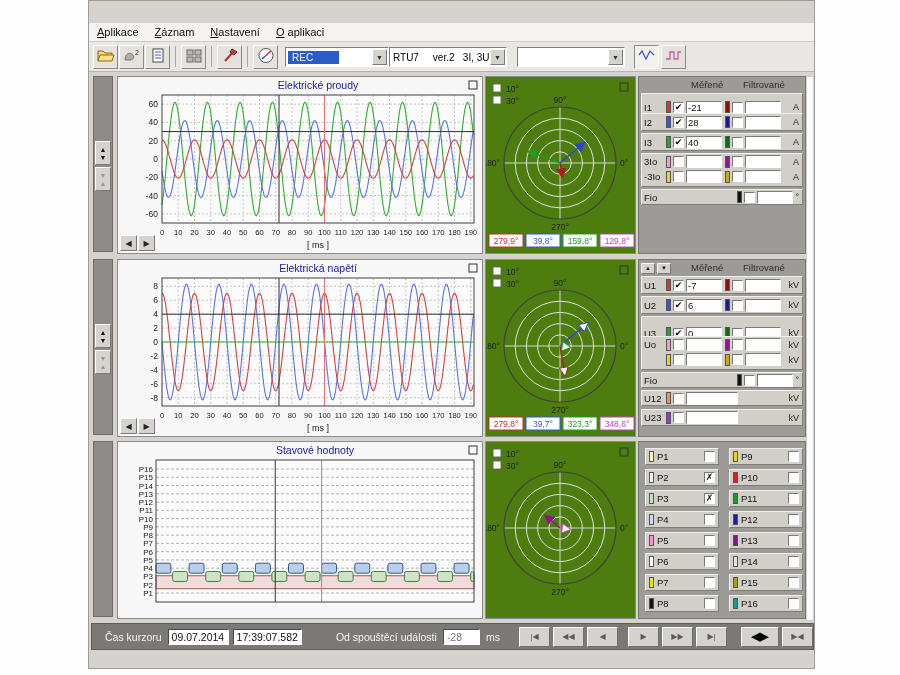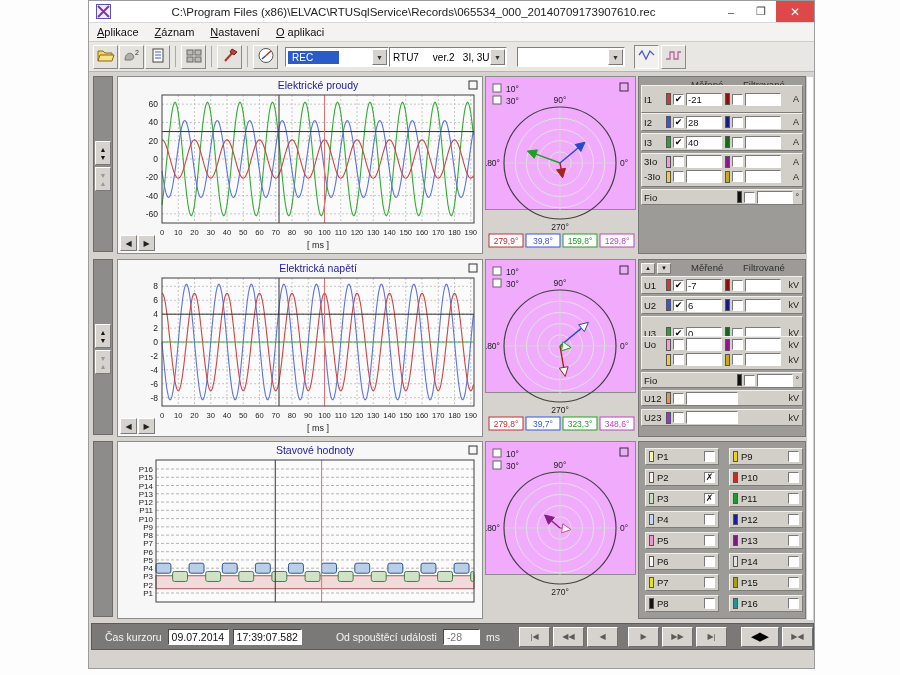--- a/index.html
+++ b/index.html
@@ -36,21 +36,21 @@
   
   .row{position:absolute;left:2px;width:723px;height:178px;}
   .track{position:absolute;left:2px;top:0;width:20px;height:176px;background:#8e8c8a;
          border:1px solid #6e6c6a;box-sizing:border-box;}
   .trackbtn{position:absolute;left:1px;width:16px;height:24px;background:#d6d3ce;border:1px solid;
             border-color:#fff #7a7a7a #7a7a7a #fff;box-sizing:border-box;text-align:center;
             font-size:7px;line-height:1.2;color:#111;padding-top:4px;}
   .trackbtn.dis{color:#9a9894;}
   .chartbox{position:absolute;left:26px;top:0;width:366px;height:178px;background:#f7f7f7;
             border:1px solid #8c8c8c;box-sizing:border-box;}
-  .phasorbox{position:absolute;left:394px;top:0;width:151px;height:134px;background:#f0abfc;
+  .phasorbox{position:absolute;left:394px;top:0;width:151px;height:178px;background:#4d7c0f;
              border:1px solid #8c8c8c;box-sizing:border-box;}
   .measpanel{position:absolute;left:547px;top:0;width:168px;height:178px;background:#9d9b97;
              border:1px solid #777;box-sizing:border-box;}
   .whitestrip{position:absolute;left:717px;top:0;width:6px;height:543px;background:#fdfdfd;border:1px solid #cfcfcf;}
   .scrollarrow{position:absolute;width:17px;height:16px;background:#d6d3ce;border:1px solid;
                border-color:#fff #7a7a7a #7a7a7a #fff;box-sizing:border-box;font-size:8px;color:#222;
                display:flex;align-items:center;justify-content:center;bottom:2px;}
   
   .mhead{position:absolute;top:2px;left:0;width:100%;height:13px;font-size:9.5px;color:#2e2e2e;}
   .mhead span{position:absolute;}
@@ -91,30 +91,20 @@
          border-color:#9a9a9a #fff #fff #9a9a9a;box-sizing:border-box;font-size:10px;color:#111;
          display:flex;align-items:center;justify-content:center;}
   .grip{position:absolute;right:1px;top:3px;width:13px;height:13px;}
   svg text{font-family:"Liberation Sans",sans-serif;}
 </style>
 </head>
 <body>
 
 <div class="window">
 
-  <div class="titlebar">
-    <svg class="appicon" viewBox="0 0 15 15">
-      <rect x="0.5" y="0.5" width="14" height="14" fill="#eef" stroke="#5555aa"></rect>
-      <path d="M2 2 L13 13 M13 2 L2 13" stroke="#8833aa" stroke-width="2"></path>
-    </svg>
-    <div class="title">C:\Program Files (x86)\ELVAC\RTUSqlService\Records\065534_000_20140709173907610.rec</div>
-    <div class="winbtn">–</div>
-    <div class="winbtn">❐</div>
-    <div class="winbtn close">✕</div>
-  </div>
 
   <div class="menubar" id="menubar">
       <span class="menuitem"><u>A</u>plikace</span>
       <span class="menuitem"><u>Z</u>áznam</span>
       <span class="menuitem"><u>N</u>astavení</span>
       <span class="menuitem"><u>O</u> aplikaci</span>
     </div>
 
   <div class="toolbar" id="toolbar">
       <div class="tbtn" style="left: 4px;">
@@ -287,21 +277,21 @@
           <rect x="77" y="157" width="34" height="13" fill="#fff" stroke="#20a020"></rect>
           <text x="94" y="167" font-size="8.5" fill="#20a020" text-anchor="middle">159,8°</text>
           <rect x="114" y="157" width="34" height="13" fill="#fff" stroke="#c040c0"></rect>
           <text x="131" y="167" font-size="8.5" fill="#c040c0" text-anchor="middle">129,8°</text>
         </svg></div>
       <div class="measpanel" id="meas0">
         <div class="mhead">
           <span style="left:52px">Měřené</span>
           <span style="left:104px">Filtrované</span>
         </div>
-        <div class="mrow" style="top:8px;height:28px">
+        <div class="mrow" style="top:16px;height:28px">
           <span class="mlabel">I1</span>
           <span class="sw" style="background:#e23030"></span>
           <span class="cb">✔</span>
           <span class="mfield" style="width:36px">-21</span>
           <span style="width:3px"></span>
           <span class="sw" style="background:#8c1010"></span>
           <span class="cb"></span>
           <span class="mfield" style="width:36px"></span>
           <span class="unit">A</span>
         </div>

